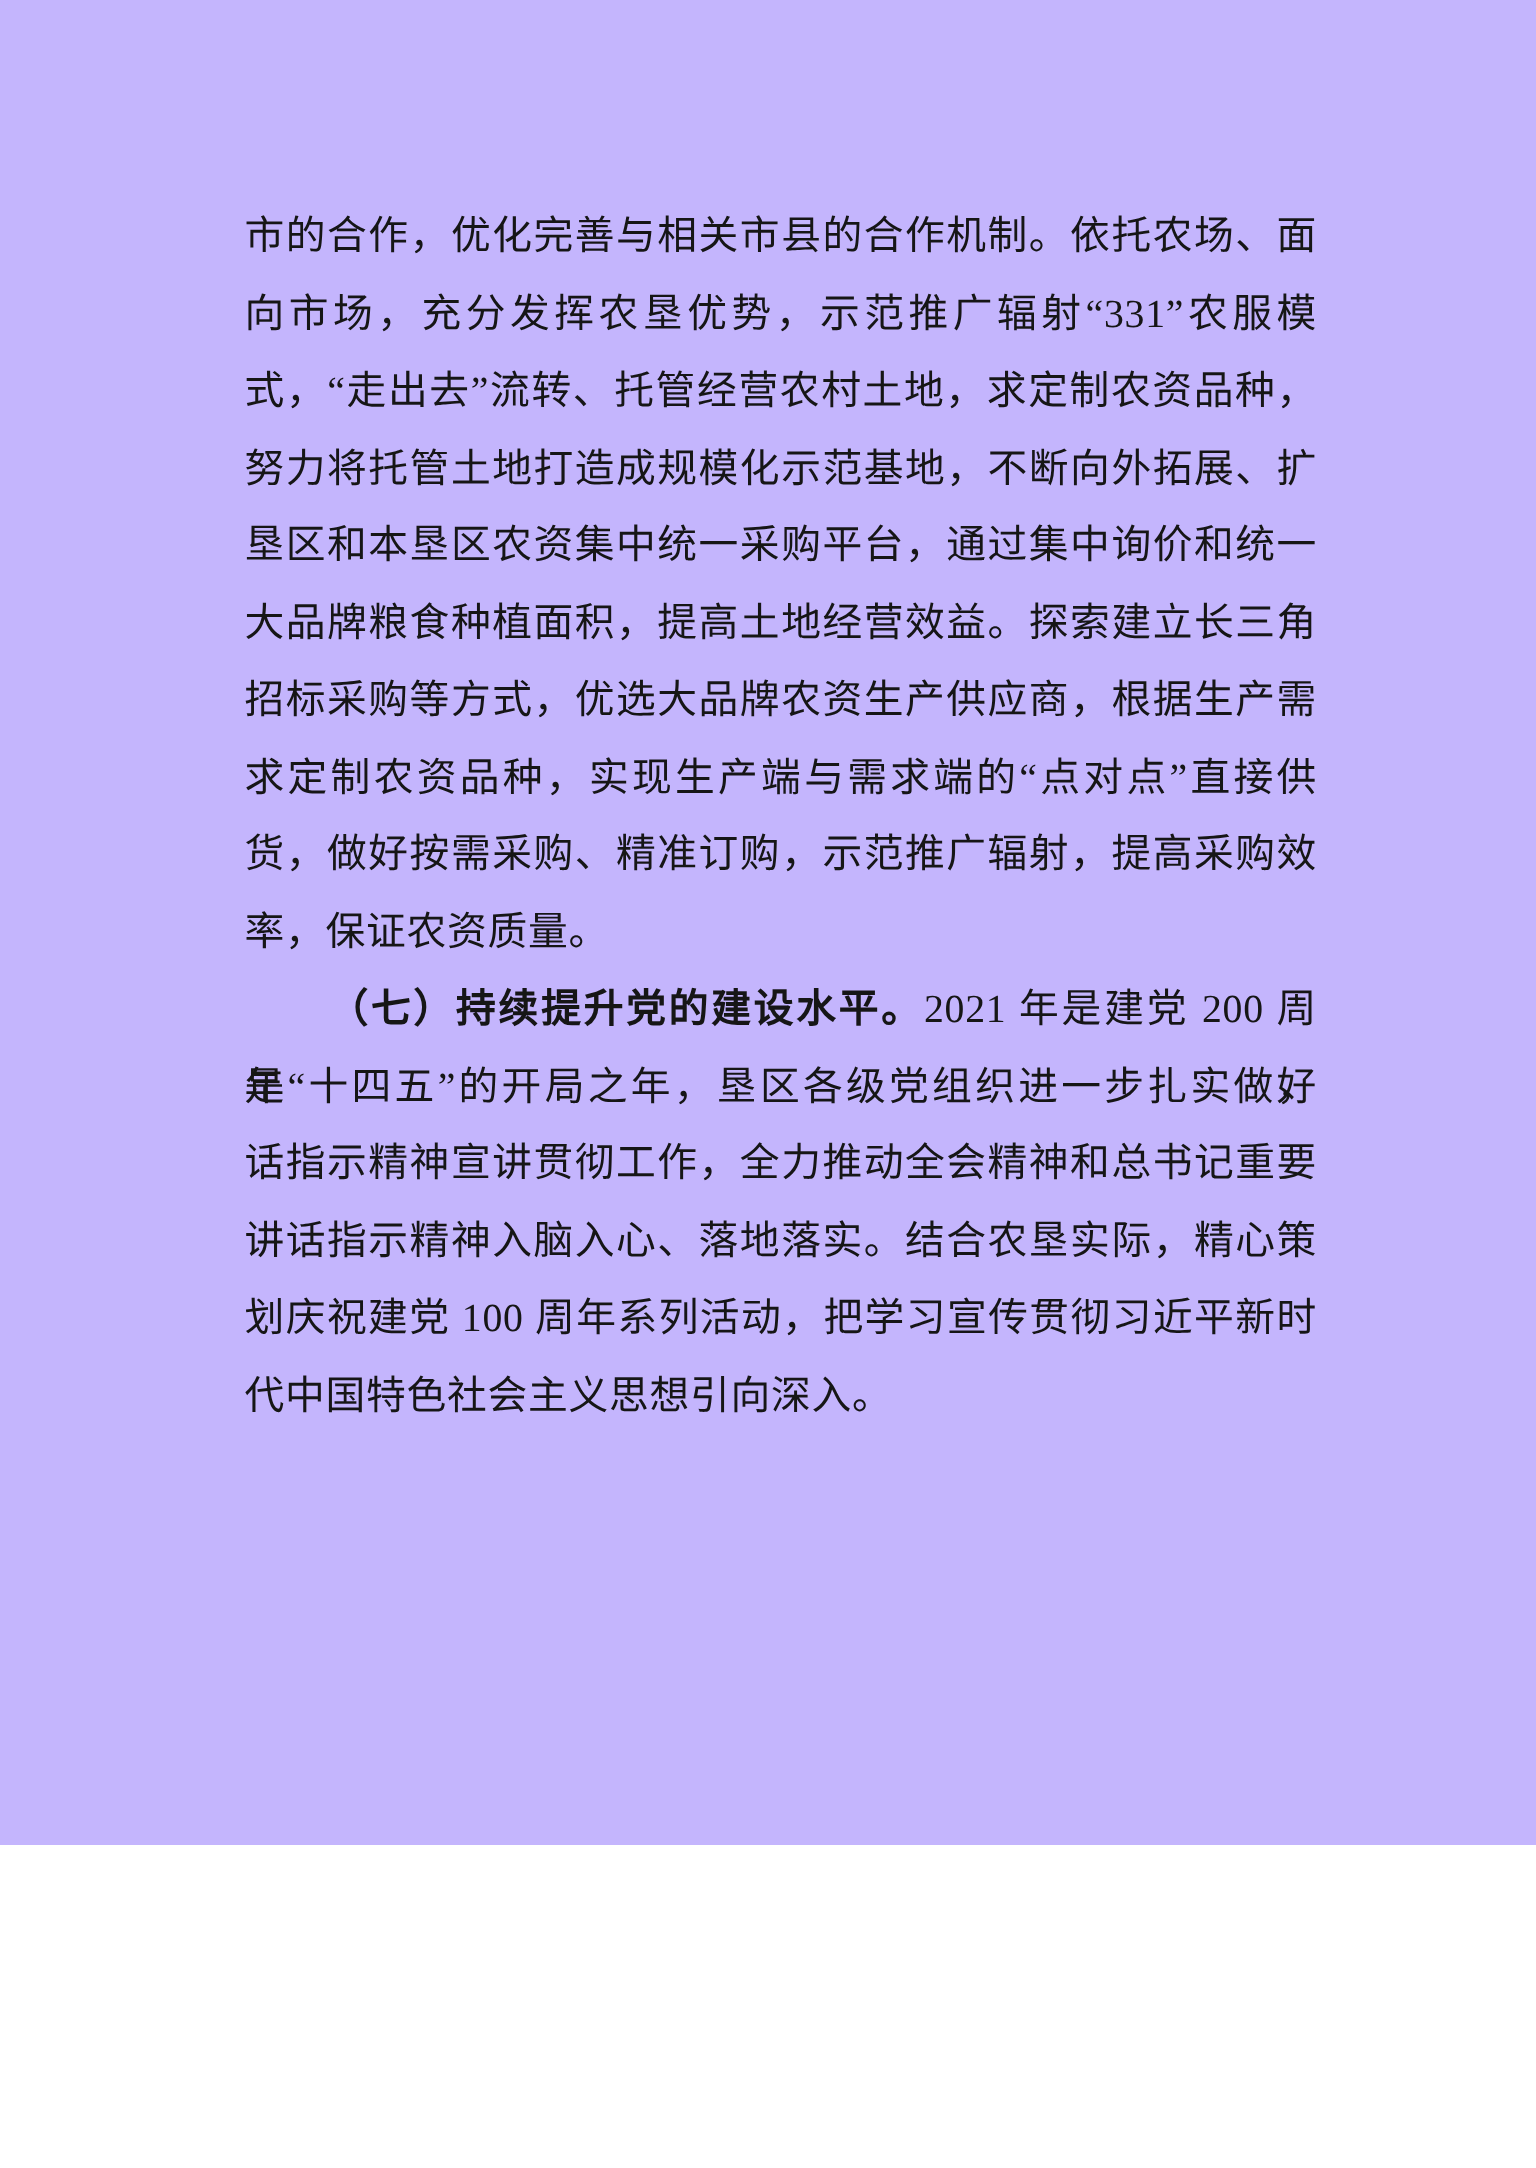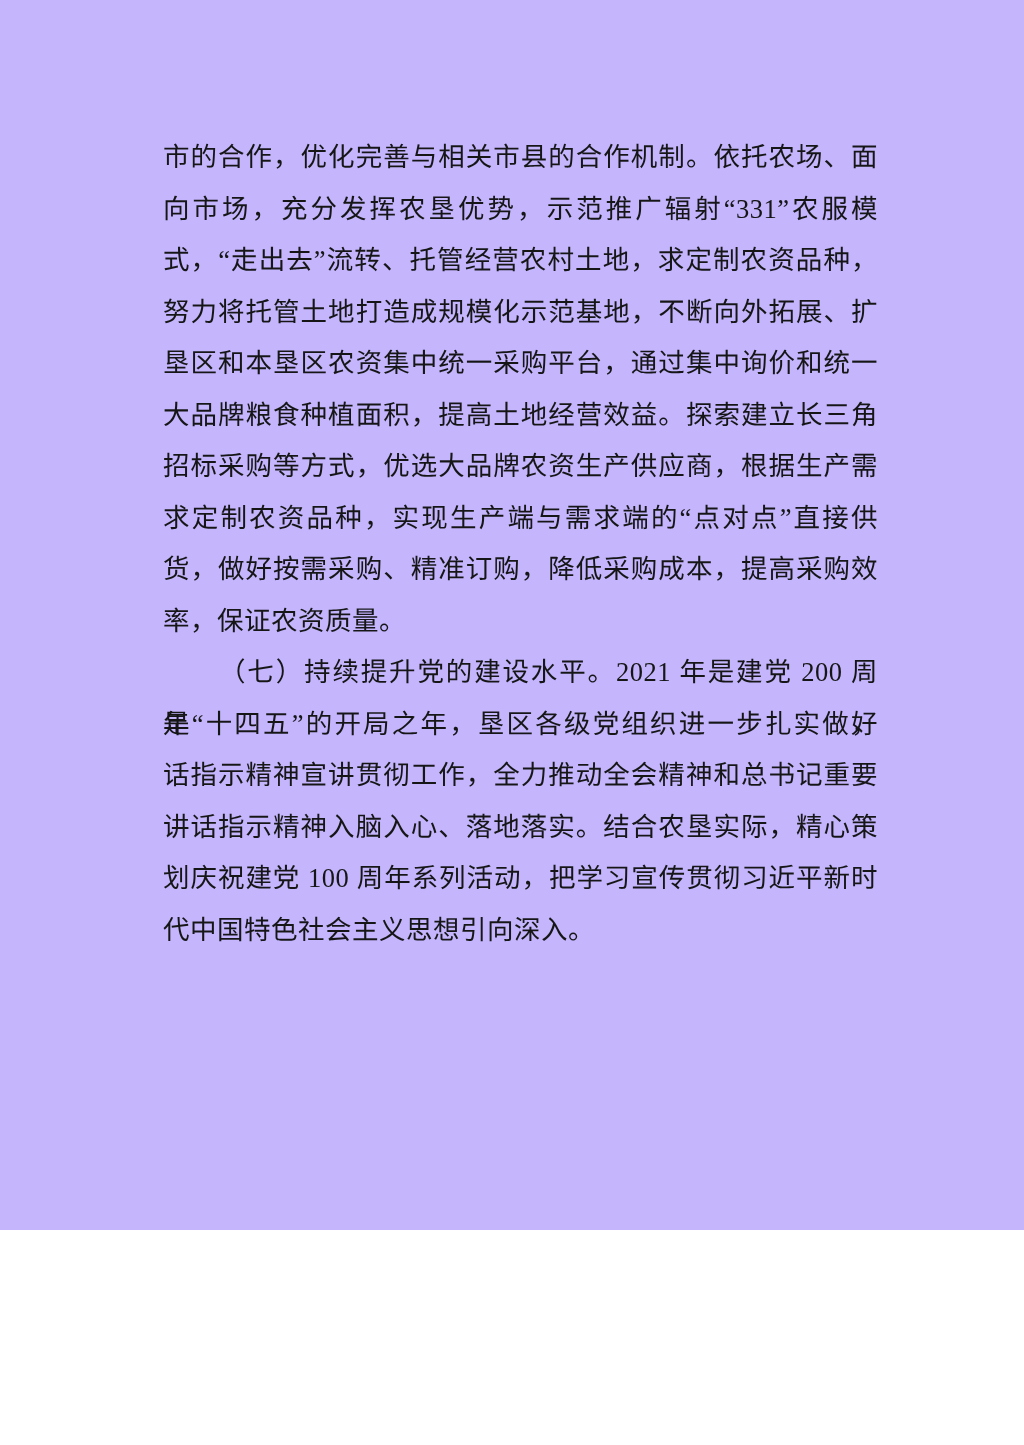--- a/index.html
+++ b/index.html
@@ -36,21 +36,21 @@
   }
   .line.end {
     text-align: center;
     text-align-last: left;
     -moz-text-align-last: left;
   }
   .line.indent {
     text-indent: 56px;
   }
   .line .heading {
-    font-weight: 400;
+    font-weight: 700;
   }
   .page-number {
     position: absolute;
     left: 856px;
     top: 1320px;
     font-size: 21px;
     font-weight: 700;
     color: #0d0d0d;
     font-family: "Liberation Serif", "DejaVu Serif", serif;
   }
@@ -61,21 +61,21 @@
 <div class="page">
   <div class="body-text" id="text-container">
       <div class="line"><span>市的合作，优化完善与相关市县的合作机制。依托农场、面</span></div>
       <div class="line"><span>向市场，充分发挥农垦优势，示范推广辐射“331”农服模</span></div>
       <div class="line"><span>式，“走出去”流转、托管经营农村土地，求定制农资品种，</span></div>
       <div class="line"><span>努力将托管土地打造成规模化示范基地，不断向外拓展、扩</span></div>
       <div class="line"><span>垦区和本垦区农资集中统一采购平台，通过集中询价和统一</span></div>
       <div class="line"><span>大品牌粮食种植面积，提高土地经营效益。探索建立长三角</span></div>
       <div class="line"><span>招标采购等方式，优选大品牌农资生产供应商，根据生产需</span></div>
       <div class="line"><span>求定制农资品种，实现生产端与需求端的“点对点”直接供</span></div>
-      <div class="line"><span>货，做好按需采购、精准订购，降低采购成本，提高采购效</span></div>
+      <div class="line"><span>货，做好按需采购、精准订购，示范推广辐射，提高采购效</span></div>
       <div class="line end"><span>率，保证农资质量。</span></div>
       <div class="line indent"><span class="heading">（七）持续提升党的建设水平。</span><span>2021 年是建党 200 周年，</span></div>
       <div class="line"><span>是“十四五”的开局之年，垦区各级党组织进一步扎实做好</span></div>
       <div class="line"><span>话指示精神宣讲贯彻工作，全力推动全会精神和总书记重要</span></div>
       <div class="line"><span>讲话指示精神入脑入心、落地落实。结合农垦实际，精心策</span></div>
       <div class="line"><span>划庆祝建党 100 周年系列活动，把学习宣传贯彻习近平新时</span></div>
       <div class="line end"><span>代中国特色社会主义思想引向深入。</span></div>
     </div>
   <div class="page-number">9</div>
 </div>

